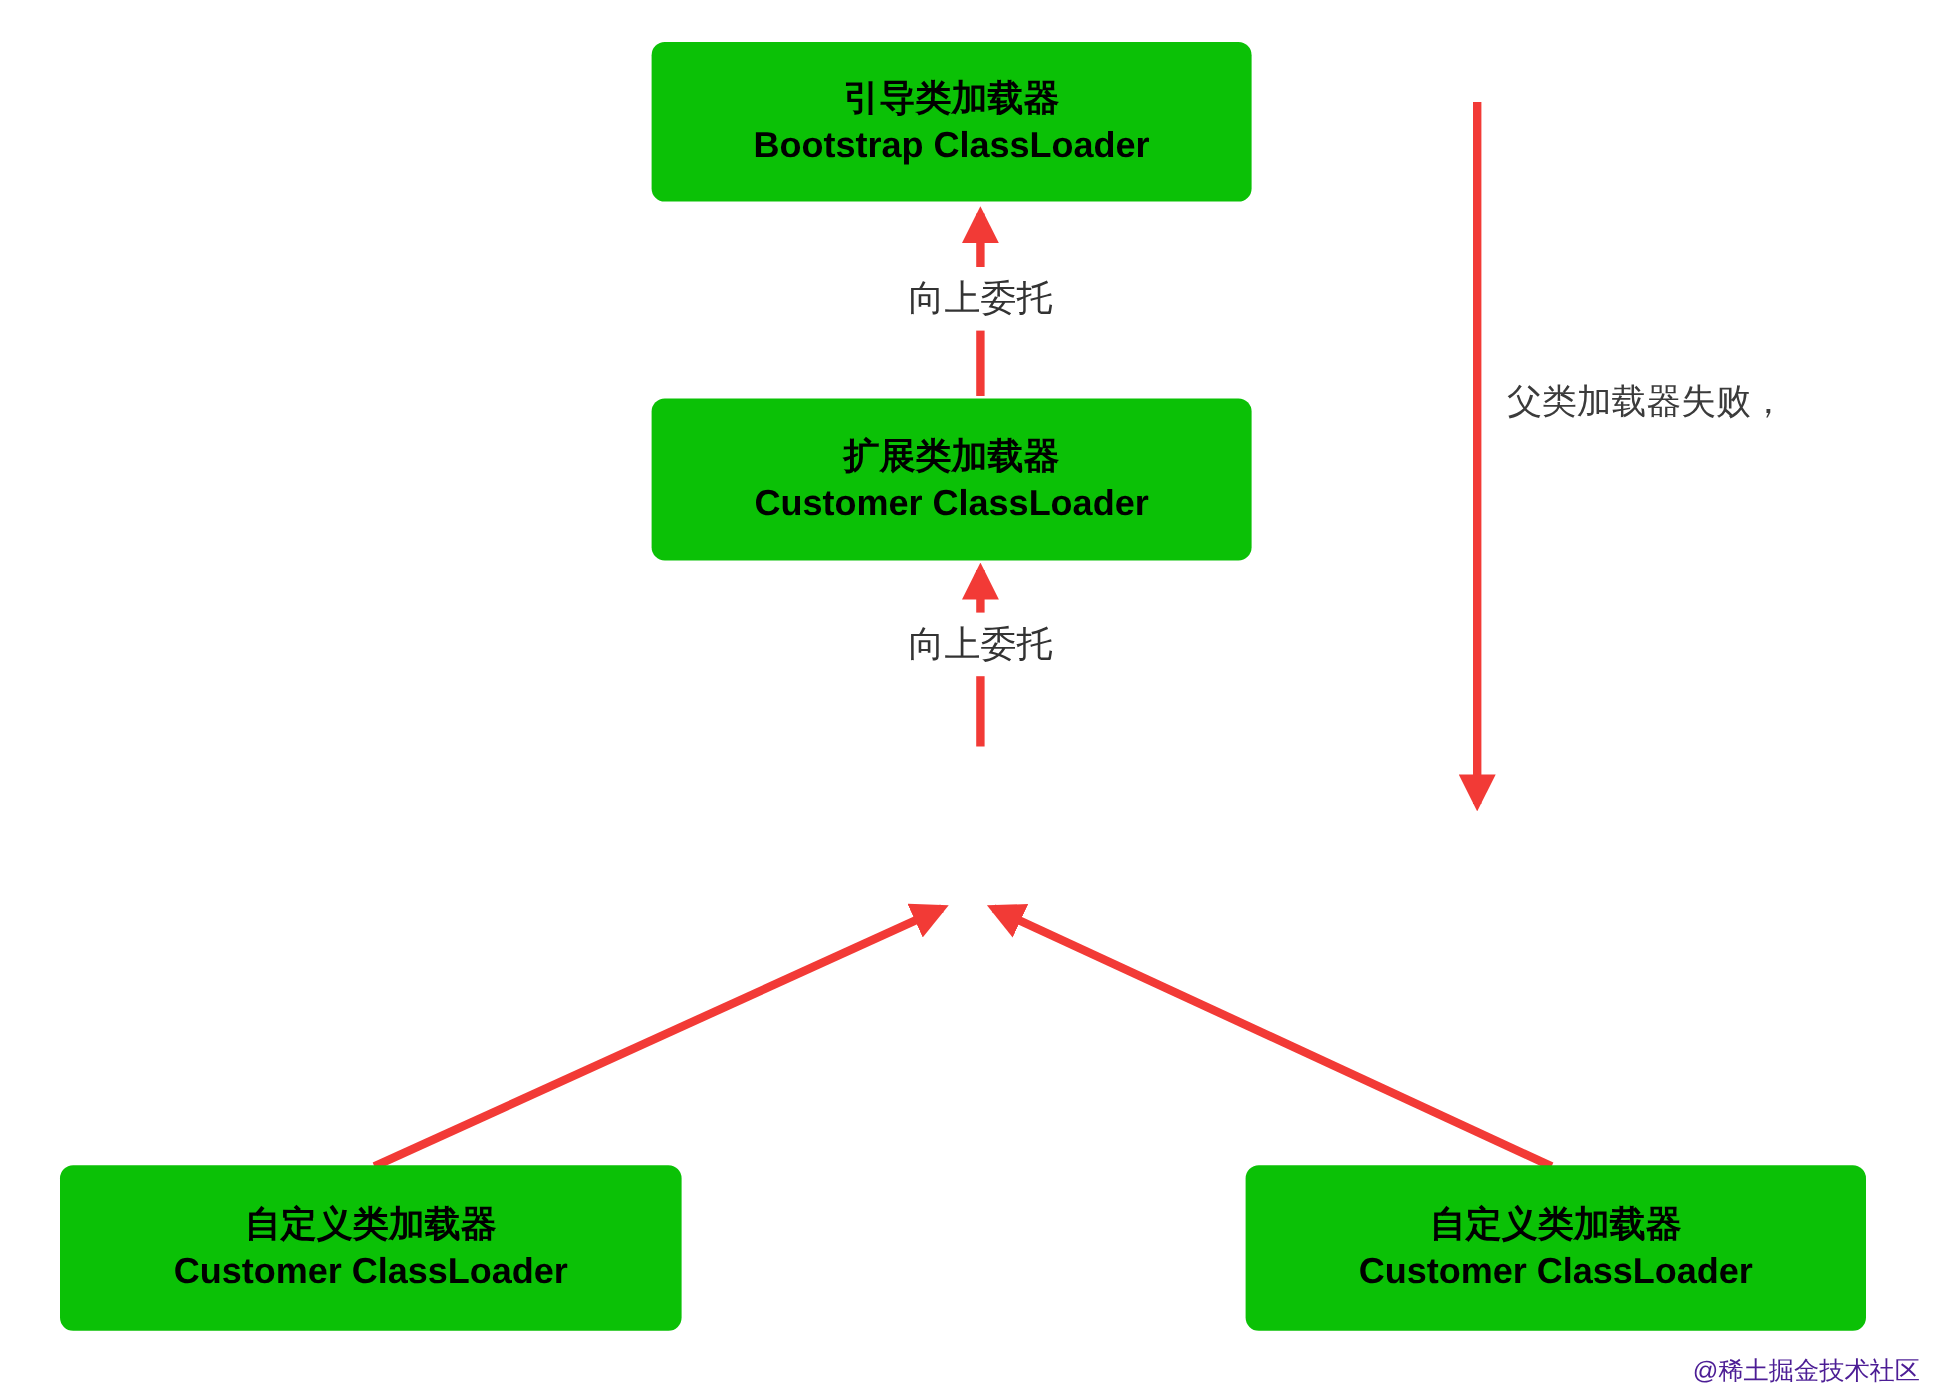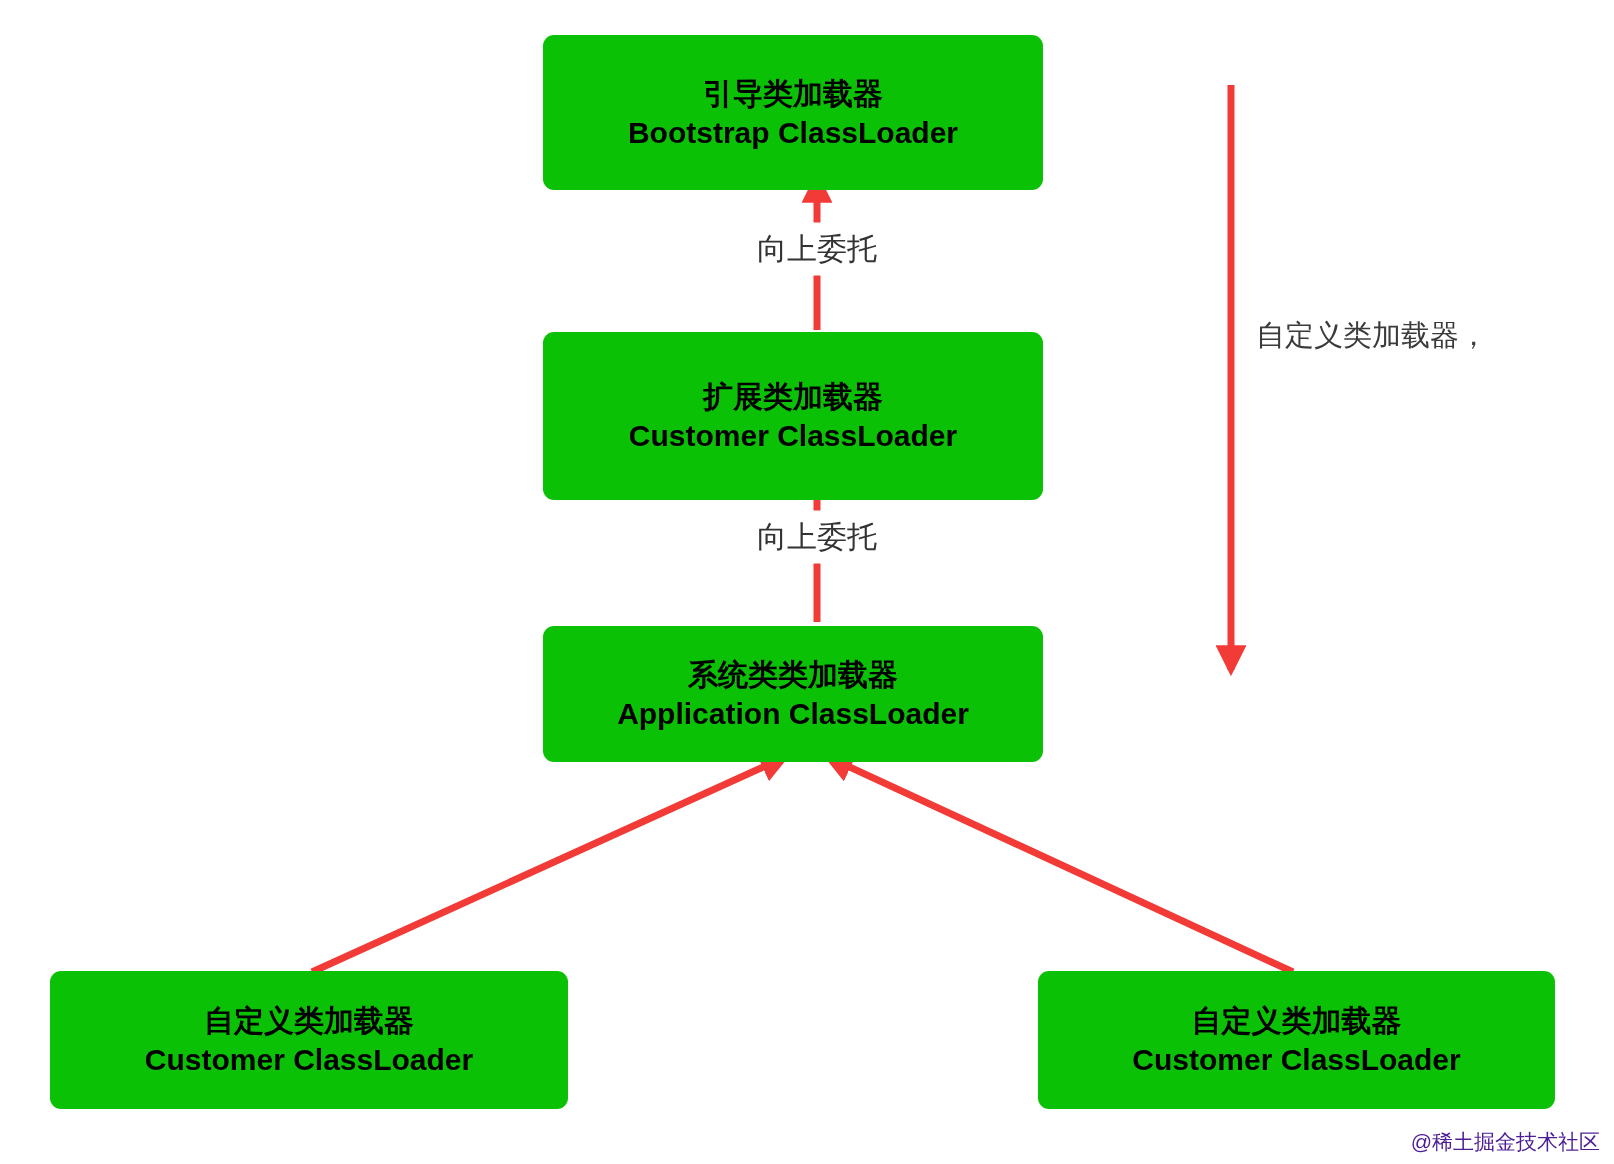--- a/index.html
+++ b/index.html
@@ -8,32 +8,32 @@
     position:relative;
     width:1614px;height:1164px;
     background:#ffffff;
     overflow:hidden;
   }
   .arrow-layer{
     position:absolute;left:0;top:0;width:1614px;height:1164px;
   }
   .loader-box{
     position:absolute;
-    width:500px;height:168px;
+    width:500px;height:135px;
     background:#0bc106;
     border-radius:11px;
     display:flex;flex-direction:column;
     align-items:center;justify-content:center;
     text-align:center;
     color:#000;
     font-weight:bold;
     font-size:30px;
     line-height:39px;
   }
-  .box-bootstrap{left:543px;top:35px;height:155px;}
+  .box-bootstrap{left:543px;top:35px;height:133px;}
   .box-extension{left:543px;top:332px;}
   .box-application{left:543px;top:626px;height:136px;}
   .box-customer-left{left:50px;top:971px;width:518px;height:138px;}
   .box-customer-right{left:1038px;top:971px;width:517px;height:138px;}
   .arrow-label{
     position:absolute;
     transform:translate(-50%,-50%);
     background:#ffffff;
     color:#333333;
     font-size:30px;
@@ -85,37 +85,33 @@
   <div class="loader-box box-bootstrap">
     <span>引导类加载器</span>
     <span>Bootstrap ClassLoader</span>
   </div>
 
   <div class="loader-box box-extension">
     <span>扩展类加载器</span>
     <span>Customer ClassLoader</span>
   </div>
 
-  <div class="loader-box box-application">
-    <span>系统类类加载器</span>
-    <span>Application ClassLoader</span>
-  </div>
 
   <div class="loader-box box-customer-left">
     <span>自定义类加载器</span>
     <span>Customer ClassLoader</span>
   </div>
 
   <div class="loader-box box-customer-right">
     <span>自定义类加载器</span>
     <span>Customer ClassLoader</span>
   </div>
 
   <div class="arrow-label label-up-1">向上委托</div>
   <div class="arrow-label label-up-2">向上委托</div>
 
   <div class="side-note">
-    <div>自定义类加载器，</div>
+    <div>父类加载器失败，</div>
   </div>
 
   <div class="watermark">@稀土掘金技术社区</div>
 
 </div>
 
 </body></html>

